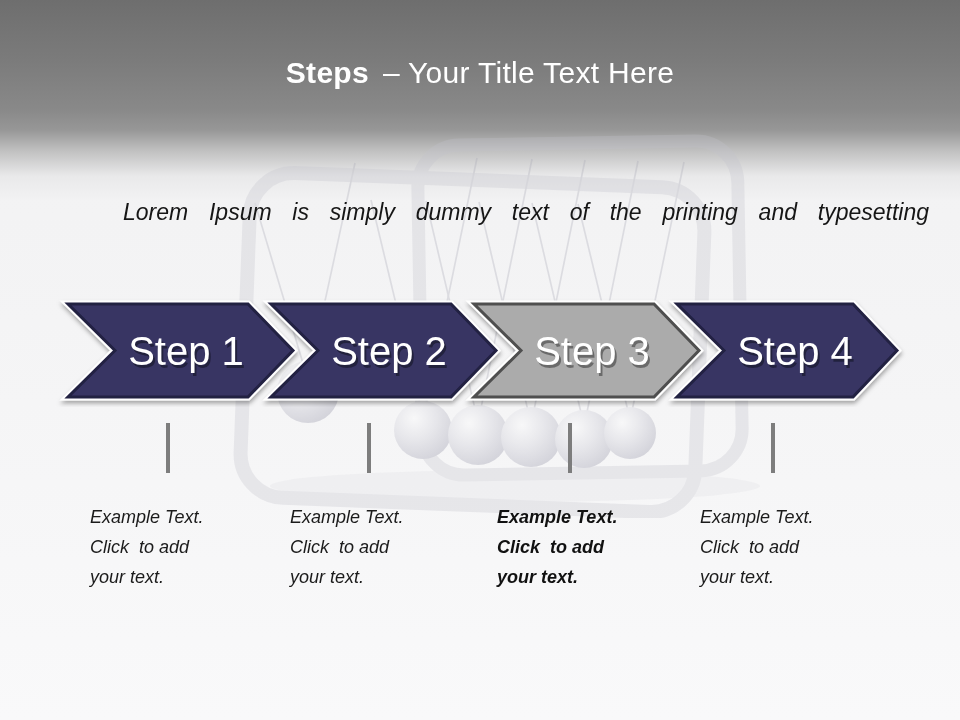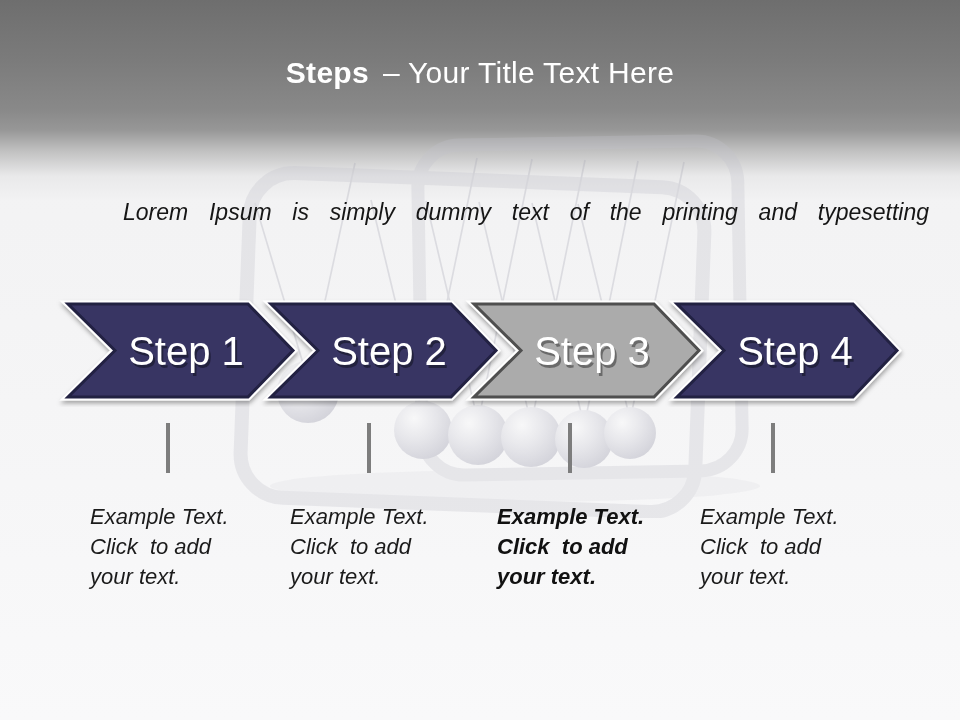--- a/index.html
+++ b/index.html
@@ -31,21 +31,21 @@
   .chev-navy { fill:#383564; stroke:#232043; stroke-width:3; stroke-linejoin:miter; }
   .chev-gray { fill:#ababab; stroke:#4f4f4f; stroke-width:3; stroke-linejoin:miter; }
   .chevrons text { text-anchor:middle; font-family:"Liberation Sans",sans-serif;
                    font-size:40px; }
   .lbl { fill:#ffffff; }
   .lbl-shadow { fill:rgba(0,0,0,0.38); }
   
   .tick { position:absolute; top:423px; width:4px; height:50px; background:#7d7d7d; z-index:2; }
   
   .desc { position:absolute; top:502px; width:200px; z-index:2;
-          font-style:italic; font-size:22px; line-height:30px; color:#1b1b1b; }
+          font-style:italic; font-size:18px; line-height:30px; color:#1b1b1b; }
   .desc.highlight { font-weight:700; color:#111111; }
   .desc-line { display:block; white-space:pre-wrap; }
 </style>
 </head>
 <body>
 
 <div class="slide">
 
   <div class="header">
     <h1 class="title">

